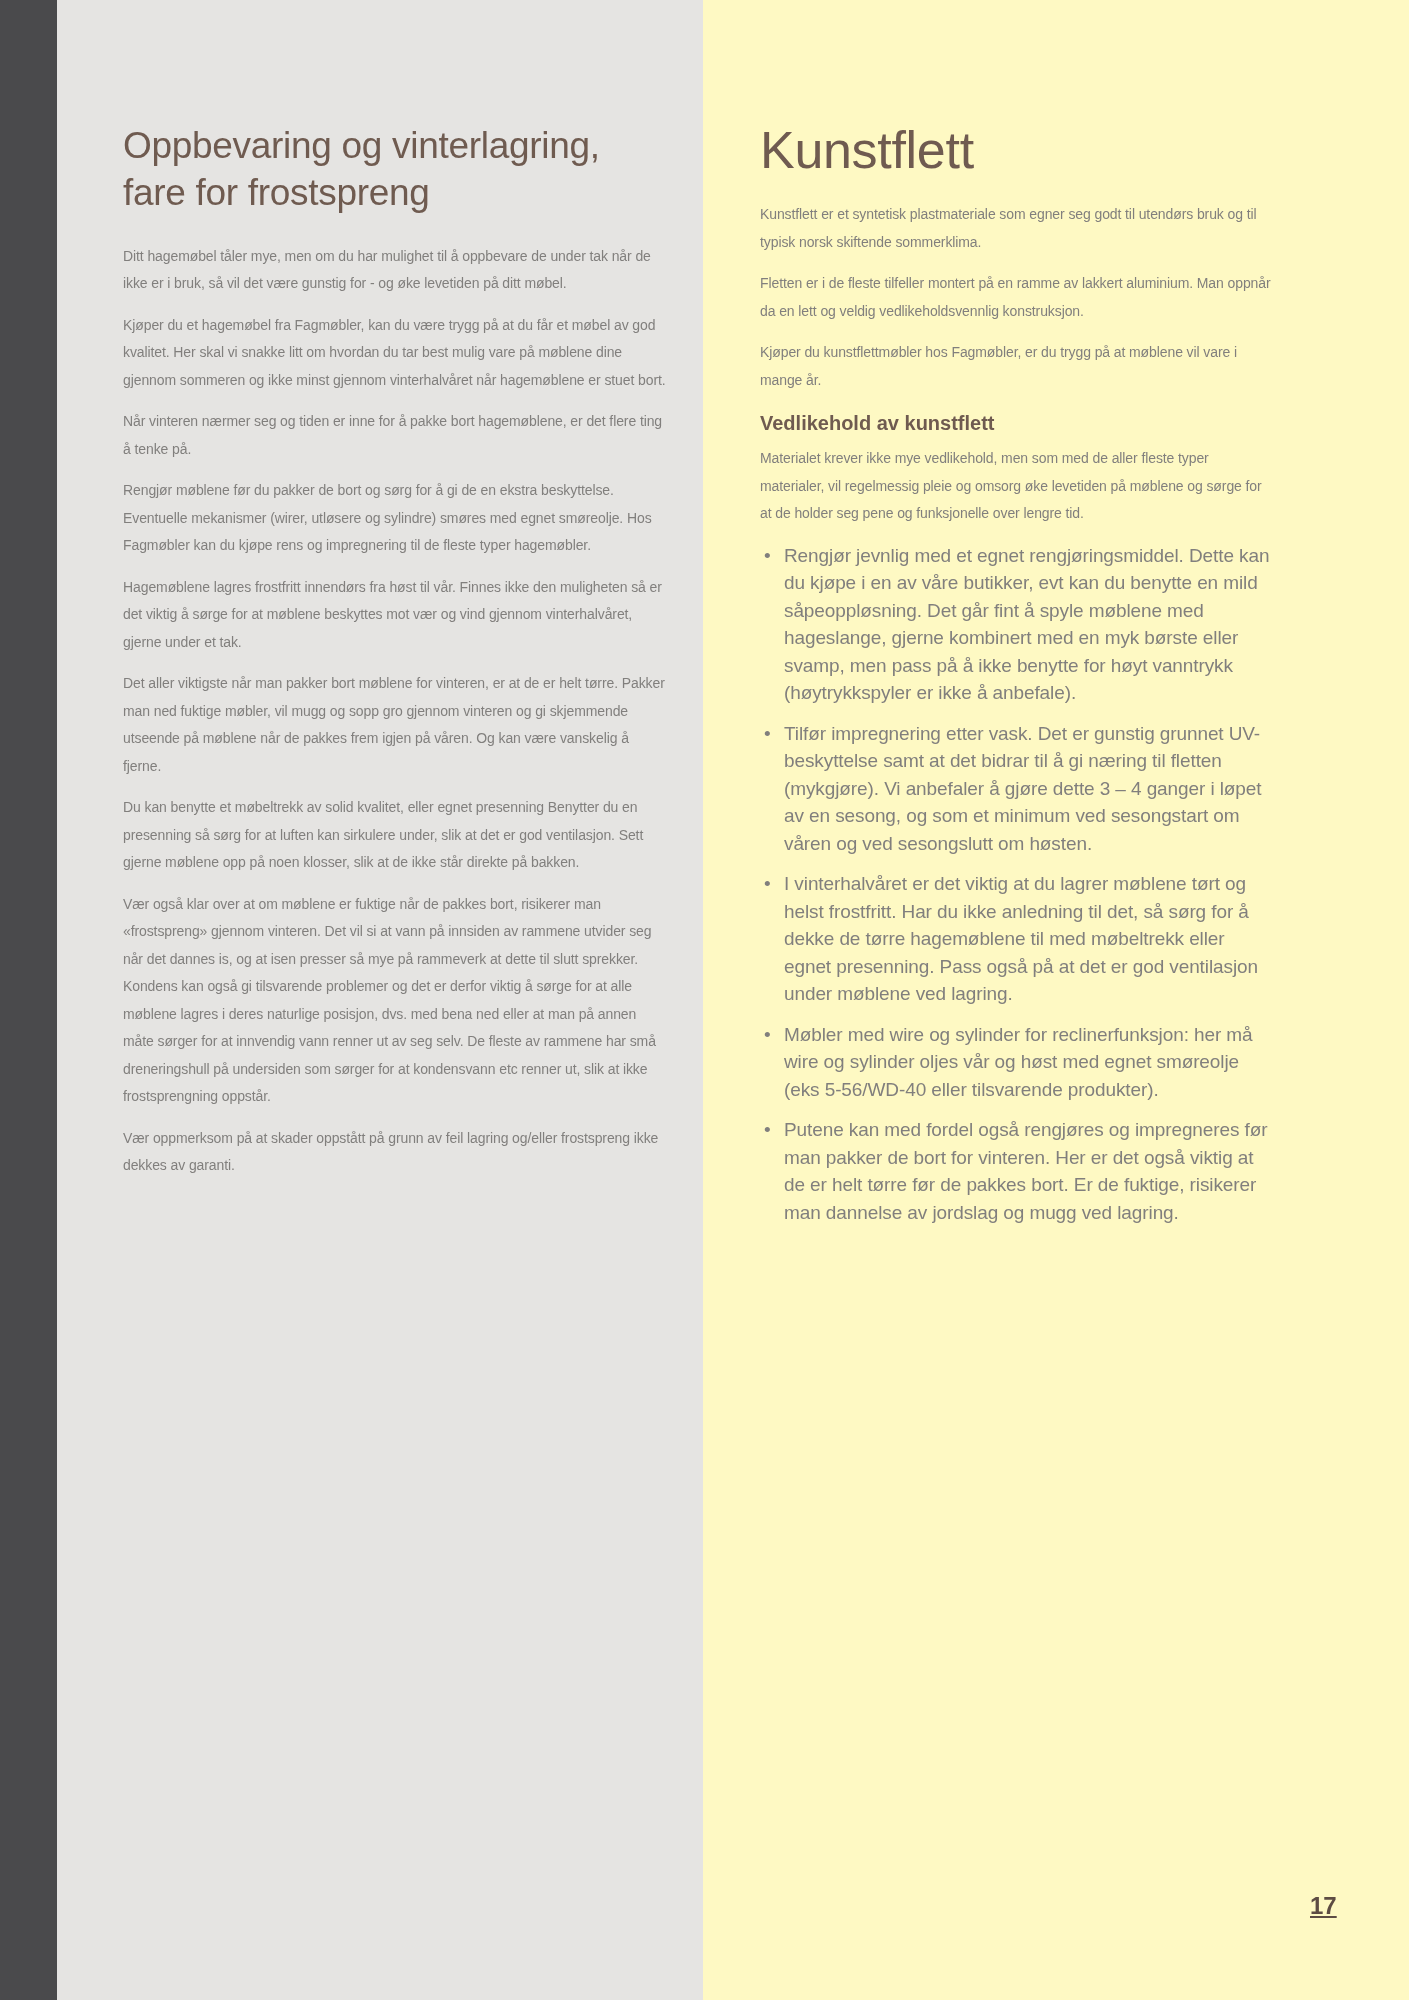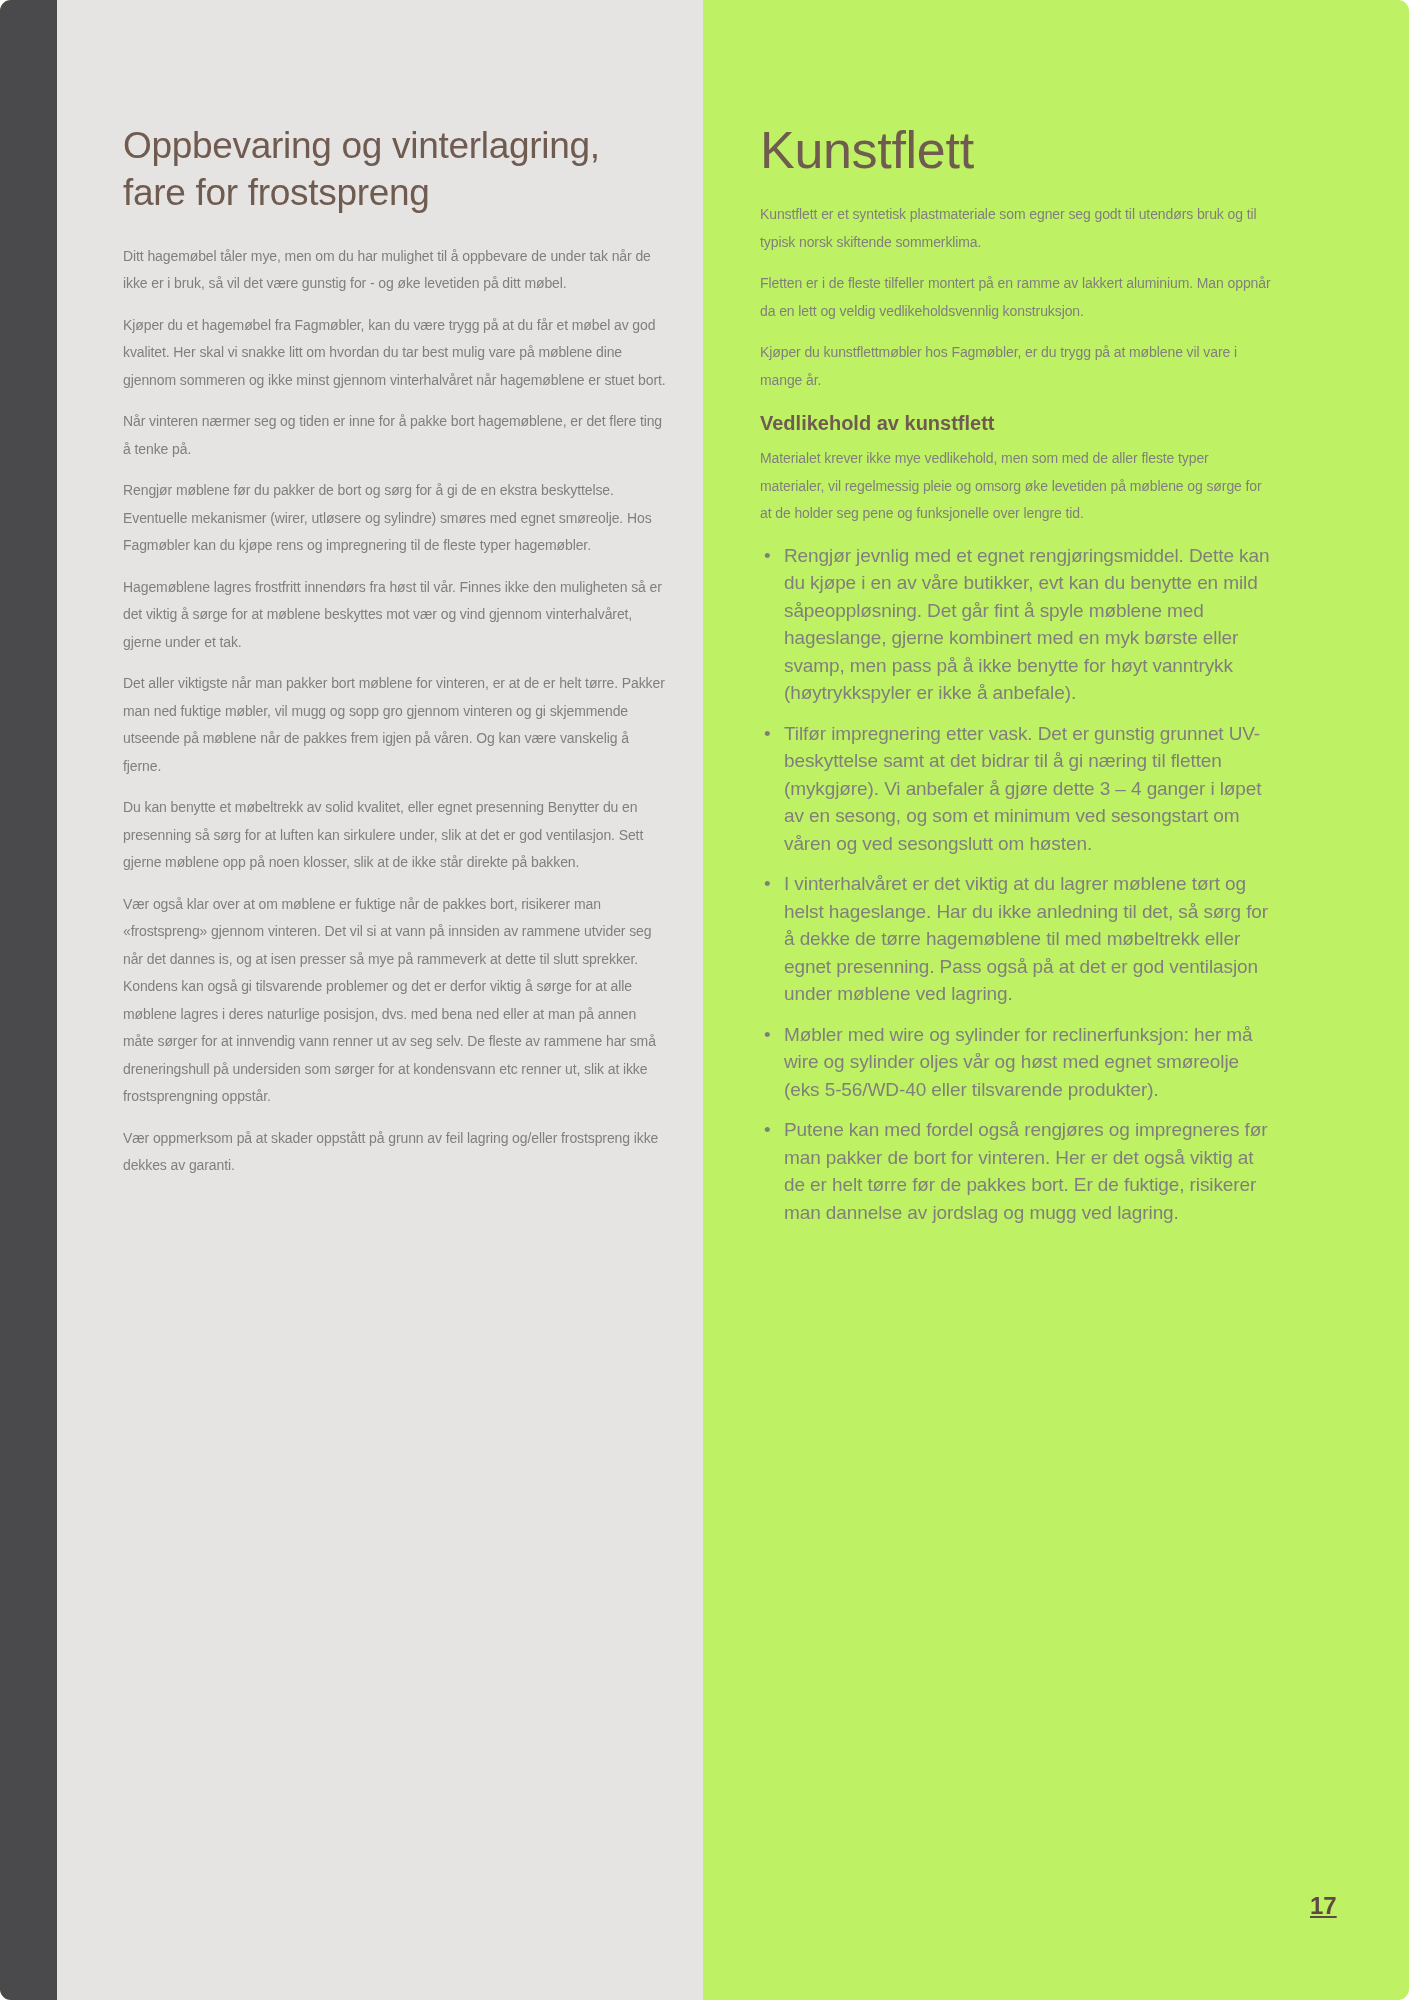--- a/index.html
+++ b/index.html
@@ -5,23 +5,22 @@
   html, body {
     margin: 0;
     padding: 0;
     background: #ffffff;
     font-family: "Liberation Sans", sans-serif;
   }
   .page {
     position: relative;
     width: 1409px;
     height: 2000px;
-    background: #bef264;
+    background: #fef9c3;
     overflow: hidden;
-    border-radius: 11px;
   }
   .dark-band {
     position: absolute;
     left: 0;
     top: 0;
     width: 57px;
     height: 2000px;
     background: #4a4a4c;
   }
   .gray-panel {
@@ -131,21 +130,21 @@
   <div class="right-col">
     <h1 class="doc-heading-right">Kunstflett</h1>
     <p class="body-text">Kunstflett er et syntetisk plastmateriale som egner seg godt til utendørs bruk og til typisk norsk skiftende sommerklima.</p>
     <p class="body-text">Fletten er i de fleste tilfeller montert på en ramme av lakkert aluminium. Man oppnår da en lett og veldig vedlikeholdsvennlig konstruksjon.</p>
     <p class="body-text">Kjøper du kunstflettmøbler hos Fagmøbler, er du trygg på at møblene vil vare i mange år.</p>
     <h2 class="sub-heading">Vedlikehold av kunstflett</h2>
     <p class="body-text">Materialet krever ikke mye vedlikehold, men som med de aller fleste typer materialer, vil regelmessig pleie og omsorg øke levetiden på møblene og sørge for at de holder seg pene og funksjonelle over lengre tid.</p>
     <div class="bullet-list">
       <div class="bullet-item">Rengjør jevnlig med et egnet rengjøringsmiddel. Dette kan du kjøpe i en av våre butikker, evt kan du benytte en mild såpeoppløsning. Det går fint å spyle møblene med hageslange, gjerne kombinert med en myk børste eller svamp, men pass på å ikke benytte for høyt vanntrykk (høytrykkspyler er ikke å anbefale).</div>
       <div class="bullet-item">Tilfør impregnering etter vask. Det er gunstig grunnet UV-beskyttelse samt at det bidrar til å gi næring til fletten (mykgjøre). Vi anbefaler å gjøre dette 3 – 4 ganger i løpet av en sesong, og som et minimum ved sesongstart om våren og ved sesongslutt om høsten.</div>
-      <div class="bullet-item">I vinterhalvåret er det viktig at du lagrer møblene tørt og helst hageslange. Har du ikke anledning til det, så sørg for å dekke de tørre hagemøblene til med møbeltrekk eller egnet presenning. Pass også på at det er god ventilasjon under møblene ved lagring.</div>
+      <div class="bullet-item">I vinterhalvåret er det viktig at du lagrer møblene tørt og helst frostfritt. Har du ikke anledning til det, så sørg for å dekke de tørre hagemøblene til med møbeltrekk eller egnet presenning. Pass også på at det er god ventilasjon under møblene ved lagring.</div>
       <div class="bullet-item">Møbler med wire og sylinder for reclinerfunksjon: her må wire og sylinder oljes vår og høst med egnet smøreolje (eks 5-56/WD-40 eller tilsvarende produkter).</div>
       <div class="bullet-item">Putene kan med fordel også rengjøres og impregneres før man pakker de bort for vinteren. Her er det også viktig at de er helt tørre før de pakkes bort. Er de fuktige, risikerer man dannelse av jordslag og mugg ved lagring.</div>
     </div>
   </div>
 
   <div class="page-number">17</div>
 
 </div>
 
 </body></html>

